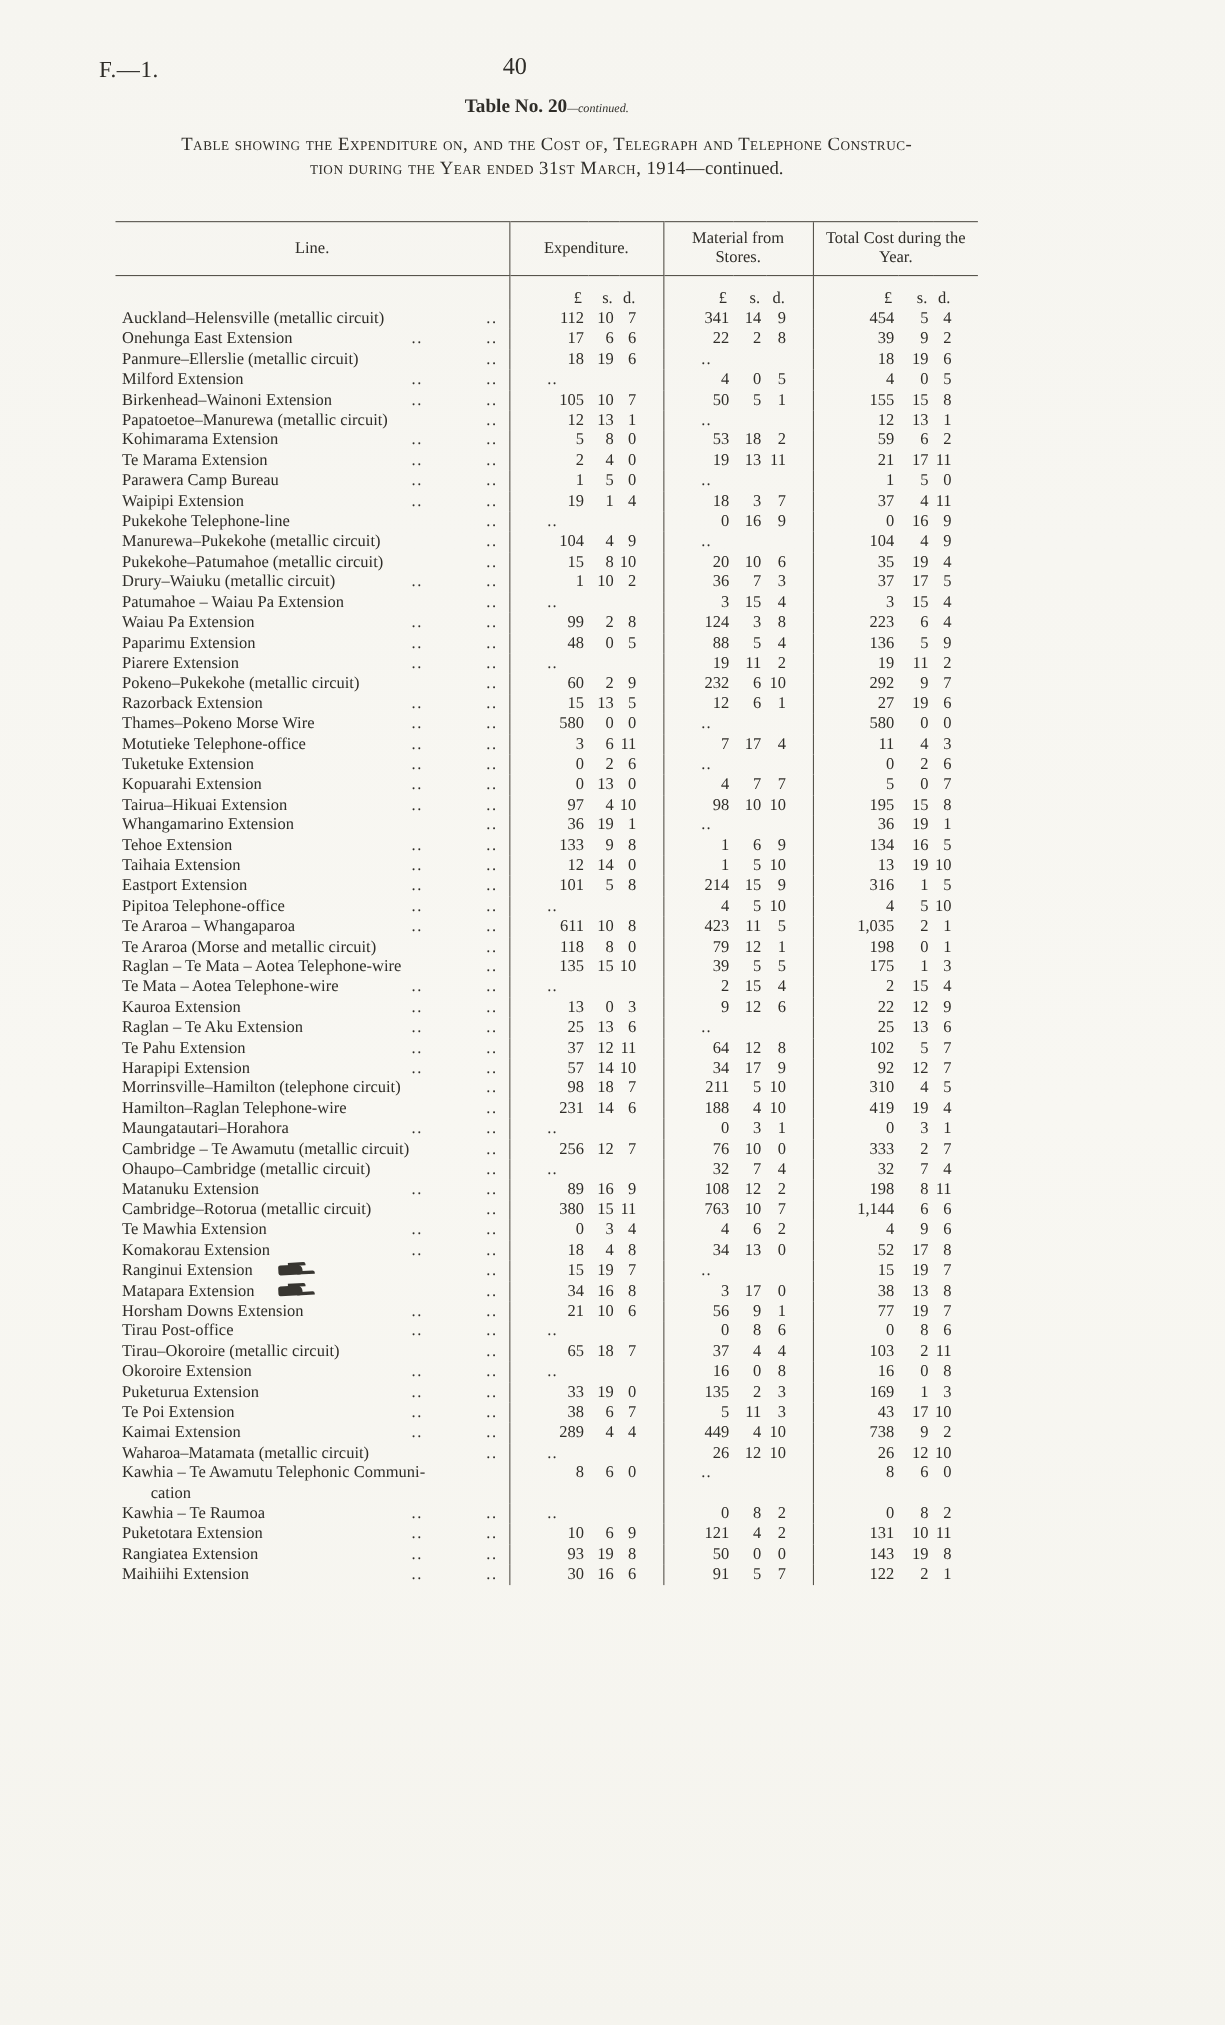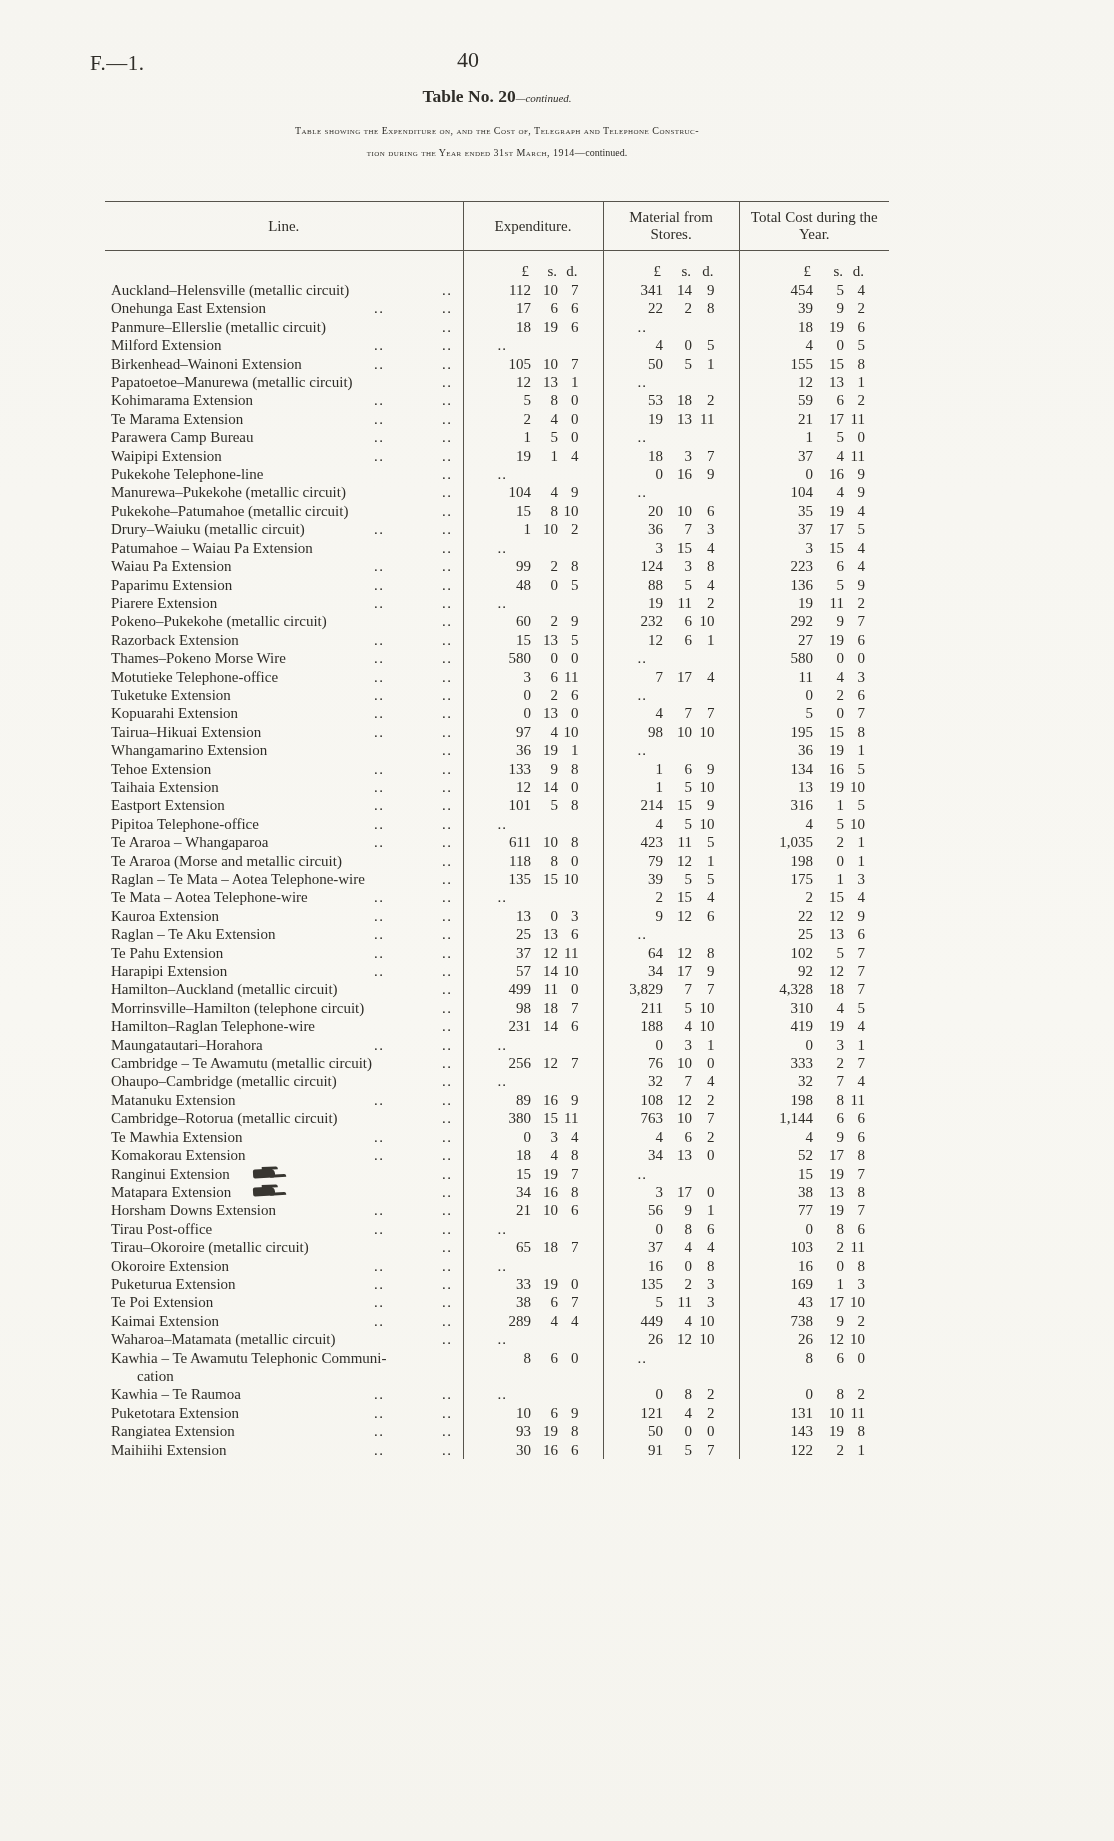--- a/index.html
+++ b/index.html
@@ -29,21 +29,21 @@
     text-align:center;font-size:22px;
   }
   .title-wrap{
     position:absolute;left:105px;top:86px;width:784px;
     text-align:center;font-size:17.5px;
   }
   .title-main{font-weight:bold;}
   .title-suffix{font-style:italic;font-size:11px;}
   .caption{
     position:absolute;left:105px;top:120px;width:784px;
-    text-align:center;font-size:10px;line-height:22px;
+    text-align:center;font-size:17px;line-height:22px;
   }
   .sc{font-variant:small-caps;letter-spacing:0.45px;}
   .it{}
   .table-wrap{position:absolute;left:105px;top:177px;width:784px;margin-top:24px;}
   table{
     border-collapse:collapse;width:784px;table-layout:fixed;
     font-size:15px;color:var(--ink);
   }
   .bl{border-left:1px solid var(--rule);}
   tr.mainhead th{
@@ -705,35 +705,20 @@
             <td class="num dd">10</td>
             <td class="num p bl">34</td>
             <td class="num s">17</td>
             <td class="num dd">9</td>
             <td class="num p bl">92</td>
             <td class="num s">12</td>
             <td class="num dd">7</td>
           </tr>
           <tr>
             <td class="c-line">
-              <span class="nm">Hamilton–Auckland (metallic circuit)</span>
-              <span class="ld ld2">..</span>
-            </td>
-            <td class="num p bl">499</td>
-            <td class="num s">11</td>
-            <td class="num dd">0</td>
-            <td class="num p bl">3,829</td>
-            <td class="num s">7</td>
-            <td class="num dd">7</td>
-            <td class="num p bl">4,328</td>
-            <td class="num s">18</td>
-            <td class="num dd">7</td>
-          </tr>
-          <tr>
-            <td class="c-line">
               <span class="nm">Morrinsville–Hamilton (telephone circuit)</span>
               <span class="ld ld2">..</span>
             </td>
             <td class="num p bl">98</td>
             <td class="num s">18</td>
             <td class="num dd">7</td>
             <td class="num p bl">211</td>
             <td class="num s">5</td>
             <td class="num dd">10</td>
             <td class="num p bl">310</td>

